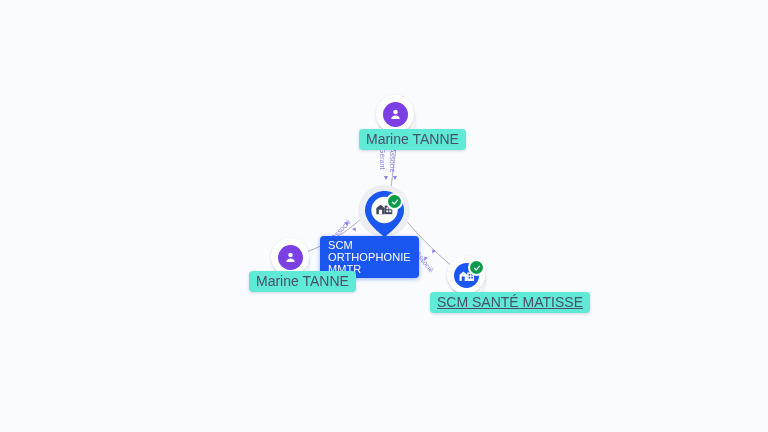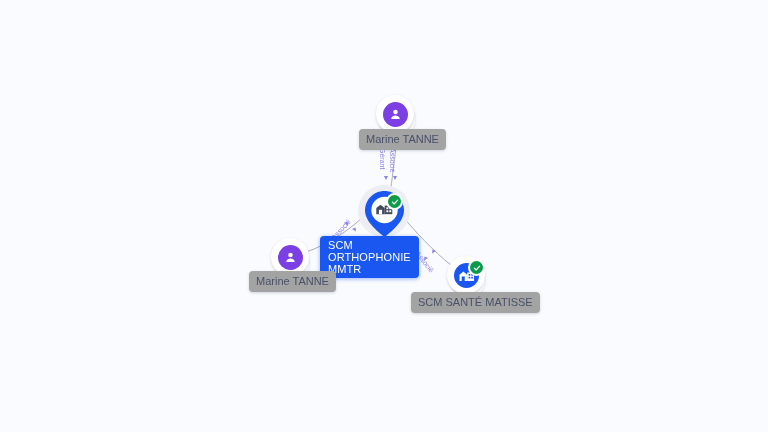--- a/index.html
+++ b/index.html
@@ -47,25 +47,25 @@
   .check-badge{
     position:absolute;border-radius:50%;
     background:#0a9b4b;
     border:2px solid #ffffff;
     display:flex;align-items:center;justify-content:center;
   }
 
   
   .label{
     position:absolute;
-    background:#a3a3a3;
+    background:#5eead4;
     border-radius:4px;
     box-shadow:0 1px 3px rgba(60,70,110,.22);
     color:#4a5168;
-    font-size:11px;
+    font-size:14px;
     line-height:15px;
     padding:3px 7px;
     white-space:nowrap;
     text-align:center;
   }
   .label-selected{
     background:#1a56f0;
     color:#ffffff;
     box-shadow:0 1px 4px rgba(26,86,240,.45);
     font-size:11px;
@@ -178,16 +178,16 @@
         <rect x="12.0" y="8.0" width="2.1" height="2.1" fill="#1a56f0"></rect>
         <rect x="15.3" y="8.0" width="2.1" height="2.1" fill="#1a56f0"></rect>
         <rect x="3.4" y="7.6" width="3.8" height="5.6" fill="#1a56f0"></rect>
       </svg>
     </div>
     <div class="check-badge" style="left:468px;top:259px;width:13px;height:13px;">
       <svg width="8" height="8" viewBox="0 0 24 24">
         <path d="M4 12.6 L9.4 18 L20 6.4" fill="none" stroke="#ffffff" stroke-width="3.4" stroke-linecap="round" stroke-linejoin="round"></path>
       </svg>
     </div>
-    <div class="label" style="left:411px;top:292px;">SCM SANTÉ MATISSE</div>
+    <div class="label" style="left:430px;top:292px;text-decoration:underline;">SCM SANTÉ MATISSE</div>
   </div>
 
 </div>
 
 </body></html>

